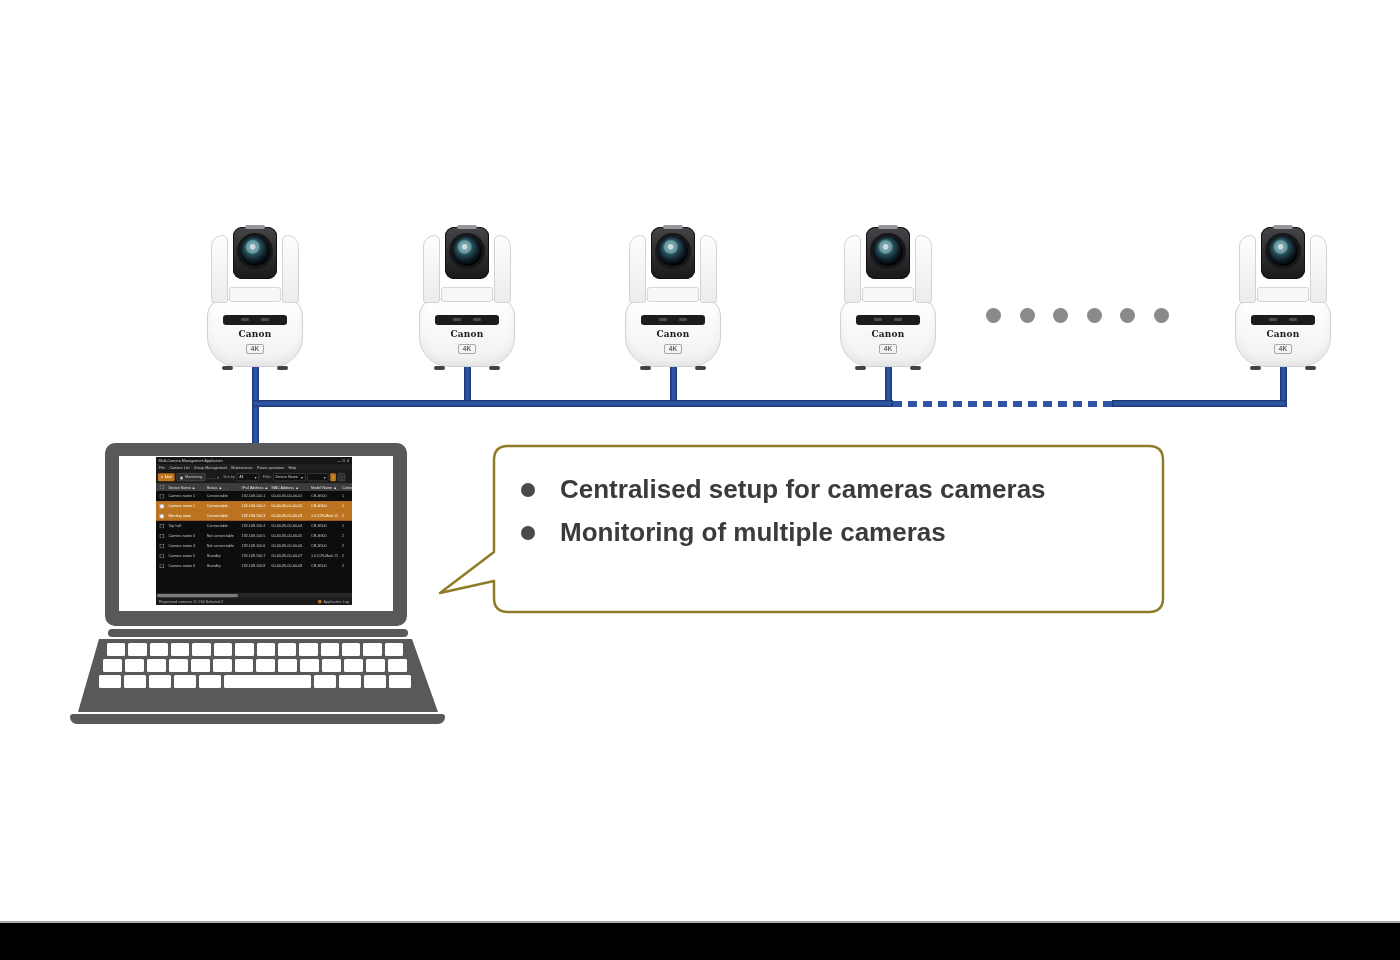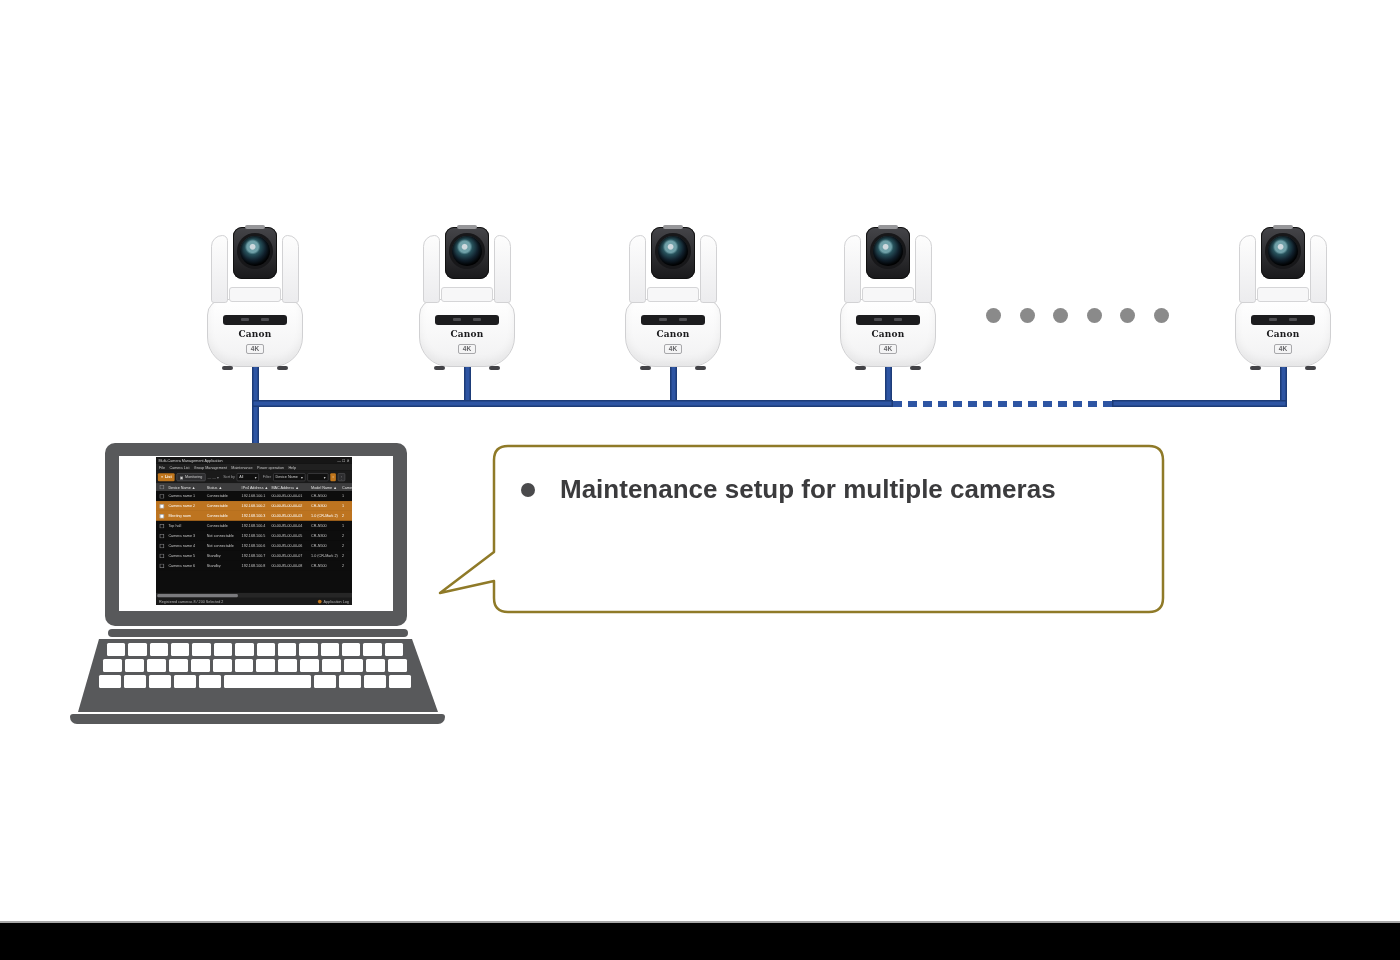--- a/index.html
+++ b/index.html
@@ -403,18 +403,22 @@
       </div>
   </div>
   <div class="lt-base"></div>
 
   <svg class="abs" style="left:430px;top:440px;" width="740" height="180" viewBox="0 0 740 180">
     <path d="M 78 6 H 719 Q 733 6 733 20 V 158 Q 733 172 719 172 H 78 Q 64 172 64 158 V 141 L 10 153 L 64 112 V 20 Q 64 6 78 6 Z" fill="#ffffff" stroke="#8f7a28" stroke-width="2.5" stroke-linejoin="round"></path>
   </svg>
   <div class="bubble-text">
     <div class="b-line">
       <span class="b-dot"></span>
-      <span class="b-txt">Maintenance setup for multiple cameras</span>
+      <span class="b-txt">Centralised setup for cameras cameras</span>
+    </div>
+    <div class="b-line">
+      <span class="b-dot"></span>
+      <span class="b-txt">Monitoring of multiple cameras</span>
     </div>
   </div>
 
   <div class="bottom-bar"></div>
 </div>
 
 </body></html>

